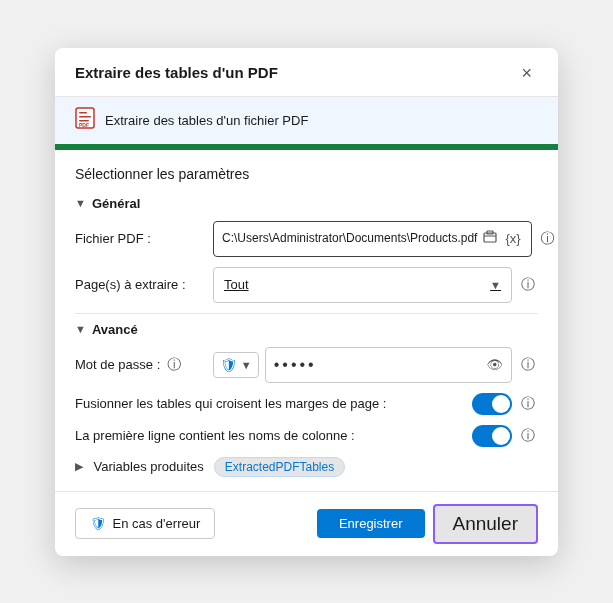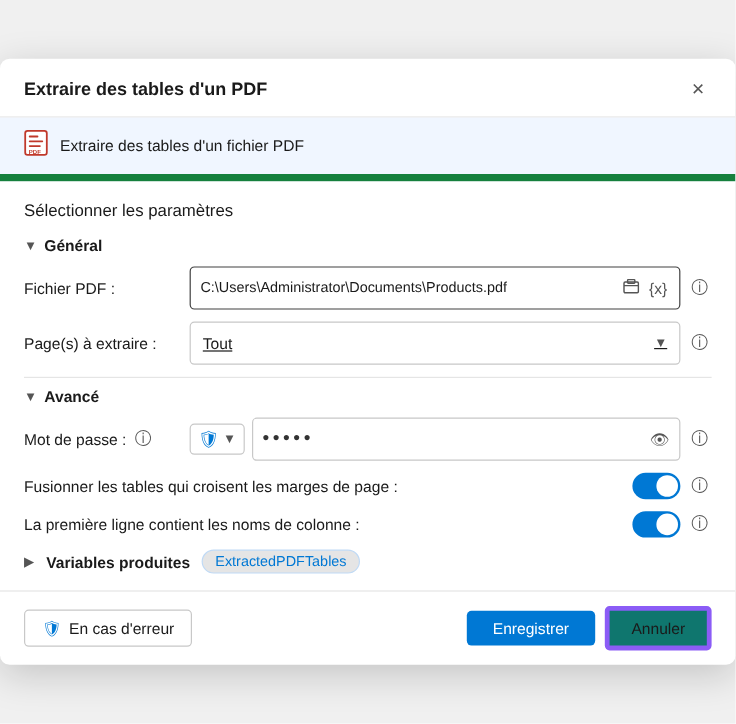--- a/index.html
+++ b/index.html
@@ -7,21 +7,21 @@
       font-family: 'Segoe UI', Arial, sans-serif;
       background: #f0f0f0;
       display: flex;
       justify-content: center;
       align-items: center;
       min-height: 100vh;
       font-size: 13px;
       color: #1a1a1a;
     }
     .dialog {
-      width: 613px;
+      width: 503px;
       background: #fff;
       border-radius: 8px;
       box-shadow: 0 8px 32px rgba(0,0,0,0.18);
       overflow: hidden;
       display: flex;
       flex-direction: column;
     }
     .dialog-header {
       display: flex;
       align-items: center;
@@ -265,21 +265,21 @@
     
     .variables-row {
       display: flex;
       align-items: center;
       gap: 10px;
       margin-top: 6px;
       margin-bottom: 4px;
     }
     .variables-label {
       font-size: 13px;
-      font-weight: 700;
+      font-weight: 400;
       color: #1a1a1a;
     }
     .variable-chip {
       background: #e5e5e5;
       border: 1px solid #c0daf5;
       border-radius: 12px;
       padding: 2px 10px;
       font-size: 12px;
       color: #0078d4;
     }
@@ -309,26 +309,26 @@
       background: #0078d4;
       color: #fff;
       border: none;
       border-radius: 4px;
       padding: 7px 22px;
       font-size: 13px;
       cursor: pointer;
       font-weight: 500;
     }
     .cancel-btn {
-      background: #0f766e;
-      color: #1a1a1a;
-      border: 4px solid #8b5cf6;
+      background: #e5e5e5;
+      color: #1a1a1a;
+      border: 2px solid #8b5cf6;
       border-radius: 4px;
       padding: 7px 18px;
-      font-size: 13px;
+      font-size: 19px;
       cursor: pointer;
     }
     .separator {
       border: none;
       border-top: 1px solid #e5e5e5;
       margin: 8px 0;
     }
   </style>
 </head>
 <body>

